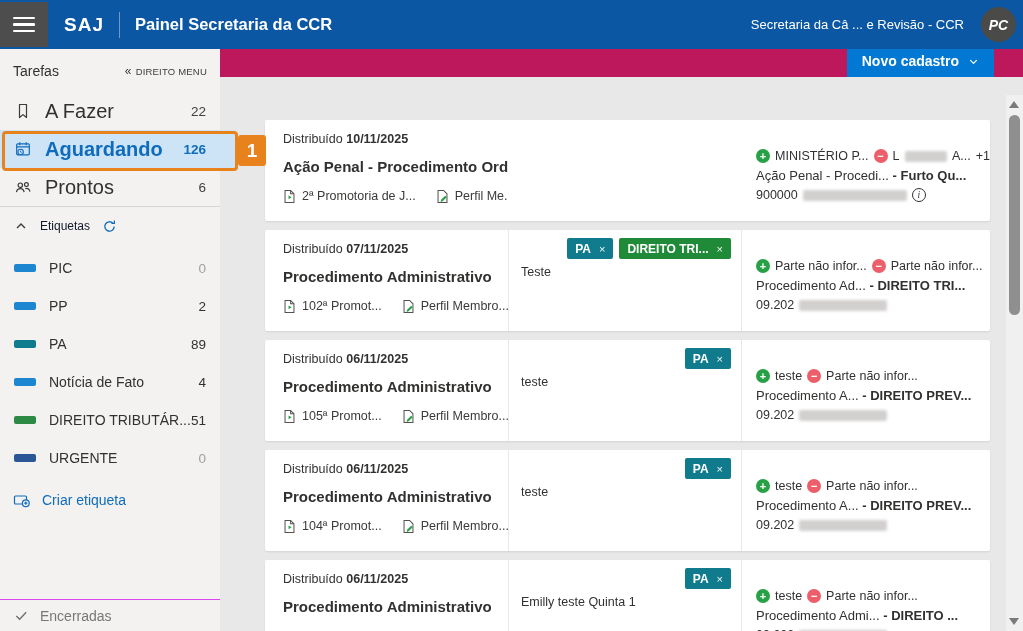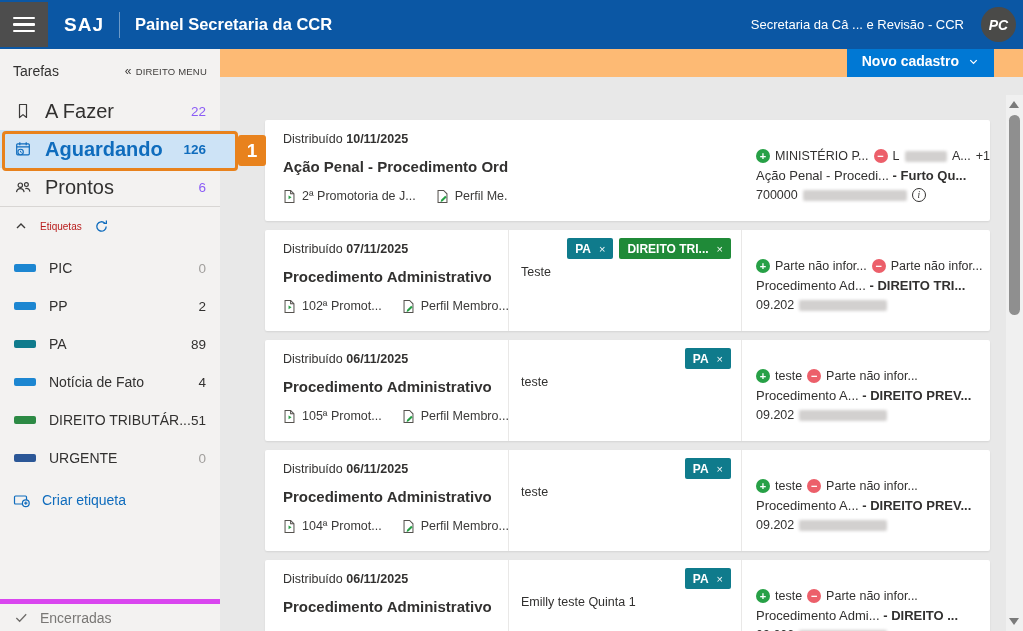--- a/index.html
+++ b/index.html
@@ -20,45 +20,45 @@
   
   .sidebar { position:absolute; top:45px; left:0; width:220px; bottom:0; background:#f3f2f1; z-index:3; }
   .sidebar-head { display:flex; justify-content:space-between; align-items:center; padding:18px 13px 0 13px; }
   .sidebar-title { font-size:14px; color:#323130; }
   .collapse { font-size:9.5px; color:#3f3d3b; letter-spacing:.2px; cursor:pointer; display:flex; align-items:center; gap:4px; }
   .collapse .chev { font-size:12px; }
   .task-list { margin-top:13px; }
   .task-item { height:38px; display:flex; align-items:center; padding:0 14px; cursor:pointer; position:relative; }
   .task-icon { width:18px; height:18px; margin-right:13px; color:#3b3a39; flex:none; display:flex; align-items:center; }
   .task-label { font-size:20px; color:#323130; }
-  .task-count { margin-left:auto; font-size:13.5px; color:#8b5cf6; }
+  .task-count { margin-left:auto; font-size:13.5px; color:#404040; }
   .task-item.active { background:#cde3f6; color:#0f6cbd; }
   .task-item.active::after { content:""; position:absolute; left:100%; top:0; width:16px; height:100%; background:#cde3f6; }
   .task-item.active .task-label, .task-item.active .task-count { color:#0f6cbd; font-weight:bold; }
   .task-item.active .task-icon { color:#0f6cbd; }
   .count-dim { color:#a19f9d !important; }
   .side-divider { height:1px; background:#d8d6d4; }
   .etq-header { height:38px; display:flex; align-items:center; padding:0 14px; gap:12px; cursor:pointer; }
-  .etq-title { font-size:10px; color:#b91c1c; }
+  .etq-title { font-size:12px; color:#0f172a; }
   .refresh-btn { cursor:pointer; display:flex; align-items:center; }
   .label-list { margin-top:4px; }
   .label-item { height:38px; display:flex; align-items:center; padding:0 14px; cursor:pointer; }
   .label-bar { width:22px; height:8px; border-radius:2px; margin-right:13px; flex:none; }
   .label-text { font-size:14px; color:#323130; white-space:nowrap; overflow:hidden; }
   .label-count { margin-left:auto; font-size:13.5px; color:#323130; }
   .create-label { height:38px; margin-top:4px; display:flex; align-items:center; padding:0 13px; gap:11px; color:#0f6cbd; font-size:14px; cursor:pointer; }
-  .closed-row { position:absolute; bottom:0; left:0; right:0; height:32px; border-top:5px solid #d946ef; display:flex; align-items:center; padding:0 14px; gap:11px; color:#797775; font-size:14px; background:#f3f2f1; cursor:pointer; }
+  .closed-row { position:absolute; bottom:0; left:0; right:0; height:32px; border-top:1px solid #d946ef; display:flex; align-items:center; padding:0 14px; gap:11px; color:#797775; font-size:14px; background:#f3f2f1; cursor:pointer; }
 
   
   .ann-box { position:absolute; left:2px; top:131px; width:236px; height:40px; border:3px solid #e8821d; border-radius:4px; z-index:6; pointer-events:none; }
   .ann-flag { position:absolute; left:238px; top:135px; width:28px; height:31px; background:#e8821d; border-radius:3px; color:#fff; font-weight:bold; font-size:19px; display:flex; align-items:center; justify-content:center; z-index:6; }
 
   
   .main { position:absolute; left:220px; top:45px; right:0; bottom:0; background:#e8e8e8; }
-  .toolbar { height:32px; background:#fdba74; display:flex; align-items:center; justify-content:flex-end; padding-right:29px; }
+  .toolbar { height:32px; background:#be185d; display:flex; align-items:center; justify-content:flex-end; padding-right:29px; }
   .new-btn { height:31px; background:#0078d4; color:#fff; font-size:14px; font-weight:bold; border:none; padding:0 15px; display:flex; align-items:center; gap:9px; cursor:pointer; font-family:inherit; }
   .content { position:absolute; top:50px; left:0; right:17px; bottom:0; overflow:hidden; }
   .cards { padding:25px 0 0 45px; display:flex; flex-direction:column; gap:9px; }
 
   .card { width:725px; height:101px; background:#fff; border-radius:2px; box-shadow:0 1px 2px rgba(0,0,0,.09); display:flex; cursor:pointer; flex:none; }
   .col-left { width:243px; padding:12px 0 0 18px; overflow:hidden; flex:none; }
   .dist { font-size:12.5px; color:#323130; white-space:nowrap; }
   .dist b { font-weight:bold; }
   .card-title { font-size:15px; font-weight:bold; color:#323130; margin-top:12px; white-space:nowrap; }
   .card-footer { margin-top:13px; display:flex; align-items:center; gap:10px; font-size:12.5px; color:#3b3a39; white-space:nowrap; }
@@ -273,21 +273,21 @@
         <span>L</span>
         <span class="redact" style="width: 50px;"></span>
         <span>A...</span>
         <span>+1</span>
       </div>
       <div class="class-row">
         <span>Ação Penal - Procedi...</span>
         <b>- Furto Qu...</b>
       </div>
       <div class="num-row">
-        <span>700000</span>
+        <span>900000</span>
         <span class="redact" style="width: 104px;"></span>
         <span class="info-icon">i</span>
       </div>
     </div>
   </div>
         <div class="card">
     <div class="col-left">
       <div class="dist"><span>Distribuído</span> <b>07/11/2025</b></div>
       <div class="card-title">Procedimento Administrativo</div>
       <div class="card-footer">

